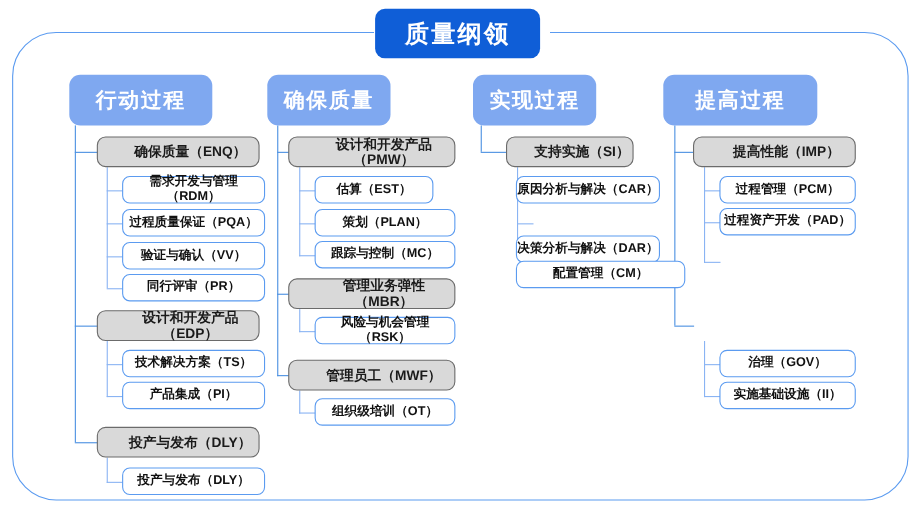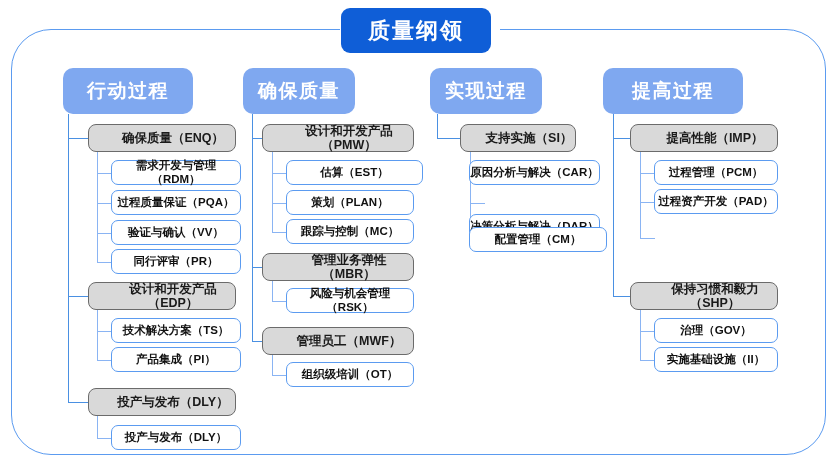--- a/index.html
+++ b/index.html
@@ -139,21 +139,21 @@
   <div class="leaf" style="left:111px;top:425px;width:130px;height:25px;">投产与发布（DLY）</div>
 
   <div class="col-head" style="left:243px;top:68px;width:112px;">确保质量</div>
   <div class="vline-dk" style="left:252px;top:114px;height:228px;"></div>
 
   <div class="hline-dk" style="left:252px;top:138px;width:11px;"></div>
   <div class="grp" style="left:262px;top:124px;width:152px;height:28px;">设计和开发产品（PMW）</div>
   <div class="vline" style="left:272px;top:152px;height:81px;"></div>
 
   <div class="hline" style="left:272px;top:173px;width:15px;"></div>
-  <div class="leaf" style="left:286px;top:160px;width:137px;height:25px;">估算（EST）</div>
+  <div class="leaf" style="left:286px;top:160px;width:108px;height:25px;">估算（EST）</div>
 
   <div class="hline" style="left:272px;top:203px;width:15px;"></div>
   <div class="leaf" style="left:286px;top:190px;width:128px;height:25px;">策划（PLAN）</div>
 
   <div class="hline" style="left:272px;top:232px;width:15px;"></div>
   <div class="leaf" style="left:286px;top:219px;width:128px;height:25px;">跟踪与控制（MC）</div>
 
   <div class="hline-dk" style="left:252px;top:267px;width:11px;"></div>
   <div class="grp" style="left:262px;top:253px;width:152px;height:28px;">管理业务弹性（MBR）</div>
   <div class="vline" style="left:272px;top:281px;height:21px;"></div>
@@ -173,39 +173,38 @@
   <div class="grp" style="left:460px;top:124px;width:116px;height:28px;">支持实施（SI）</div>
   <div class="vline" style="left:470px;top:152px;height:81px;"></div>
 
   <div class="hline" style="left:470px;top:173px;width:15px;"></div>
   <div class="leaf" style="left:469px;top:160px;width:131px;height:25px;">原因分析与解决（CAR）</div>
 
   <div class="hline" style="left:470px;top:203px;width:15px;"></div>
   <div class="leaf" style="left:469px;top:190px;width:131px;height:25px;margin-top:24px;">决策分析与解决（DAR）</div>
 
   <div class="hline" style="left:470px;top:232px;width:15px;"></div>
-  <div class="leaf" style="left:469px;top:227px;width:138px;height:25px;">配置管理（CM）</div>
+  <div class="leaf" style="left:469px;top:237px;width:154px;height:25px;">配置管理（CM）</div>
 
   <div class="col-head" style="left:603px;top:68px;width:140px;">提高过程</div>
   <div class="vline-dk" style="left:613px;top:114px;height:182px;"></div>
 
   <div class="hline-dk" style="left:613px;top:138px;width:18px;"></div>
   <div class="grp" style="left:630px;top:124px;width:148px;height:28px;">提高性能（IMP）</div>
   <div class="vline" style="left:640px;top:152px;height:87px;"></div>
 
   <div class="hline" style="left:640px;top:173px;width:15px;"></div>
   <div class="leaf" style="left:654px;top:160px;width:124px;height:25px;">过程管理（PCM）</div>
 
   <div class="hline" style="left:640px;top:202px;width:15px;"></div>
   <div class="leaf" style="left:654px;top:189px;width:124px;height:25px;">过程资产开发（PAD）</div>
 
   <div class="hline" style="left:640px;top:238px;width:15px;"></div>
 
   <div class="hline-dk" style="left:613px;top:296px;width:18px;"></div>
-  <div class="grp" style="left:630px;top:282px;width:148px;height:28px;">保持习惯和毅力（SHP）</div>
   <div class="vline" style="left:640px;top:310px;height:51px;"></div>
 
   <div class="hline" style="left:640px;top:331px;width:15px;"></div>
   <div class="leaf" style="left:654px;top:318px;width:124px;height:25px;">治理（GOV）</div>
 
   <div class="hline" style="left:640px;top:360px;width:15px;"></div>
   <div class="leaf" style="left:654px;top:347px;width:124px;height:25px;">实施基础设施（II）</div>
 
 </div>
 

